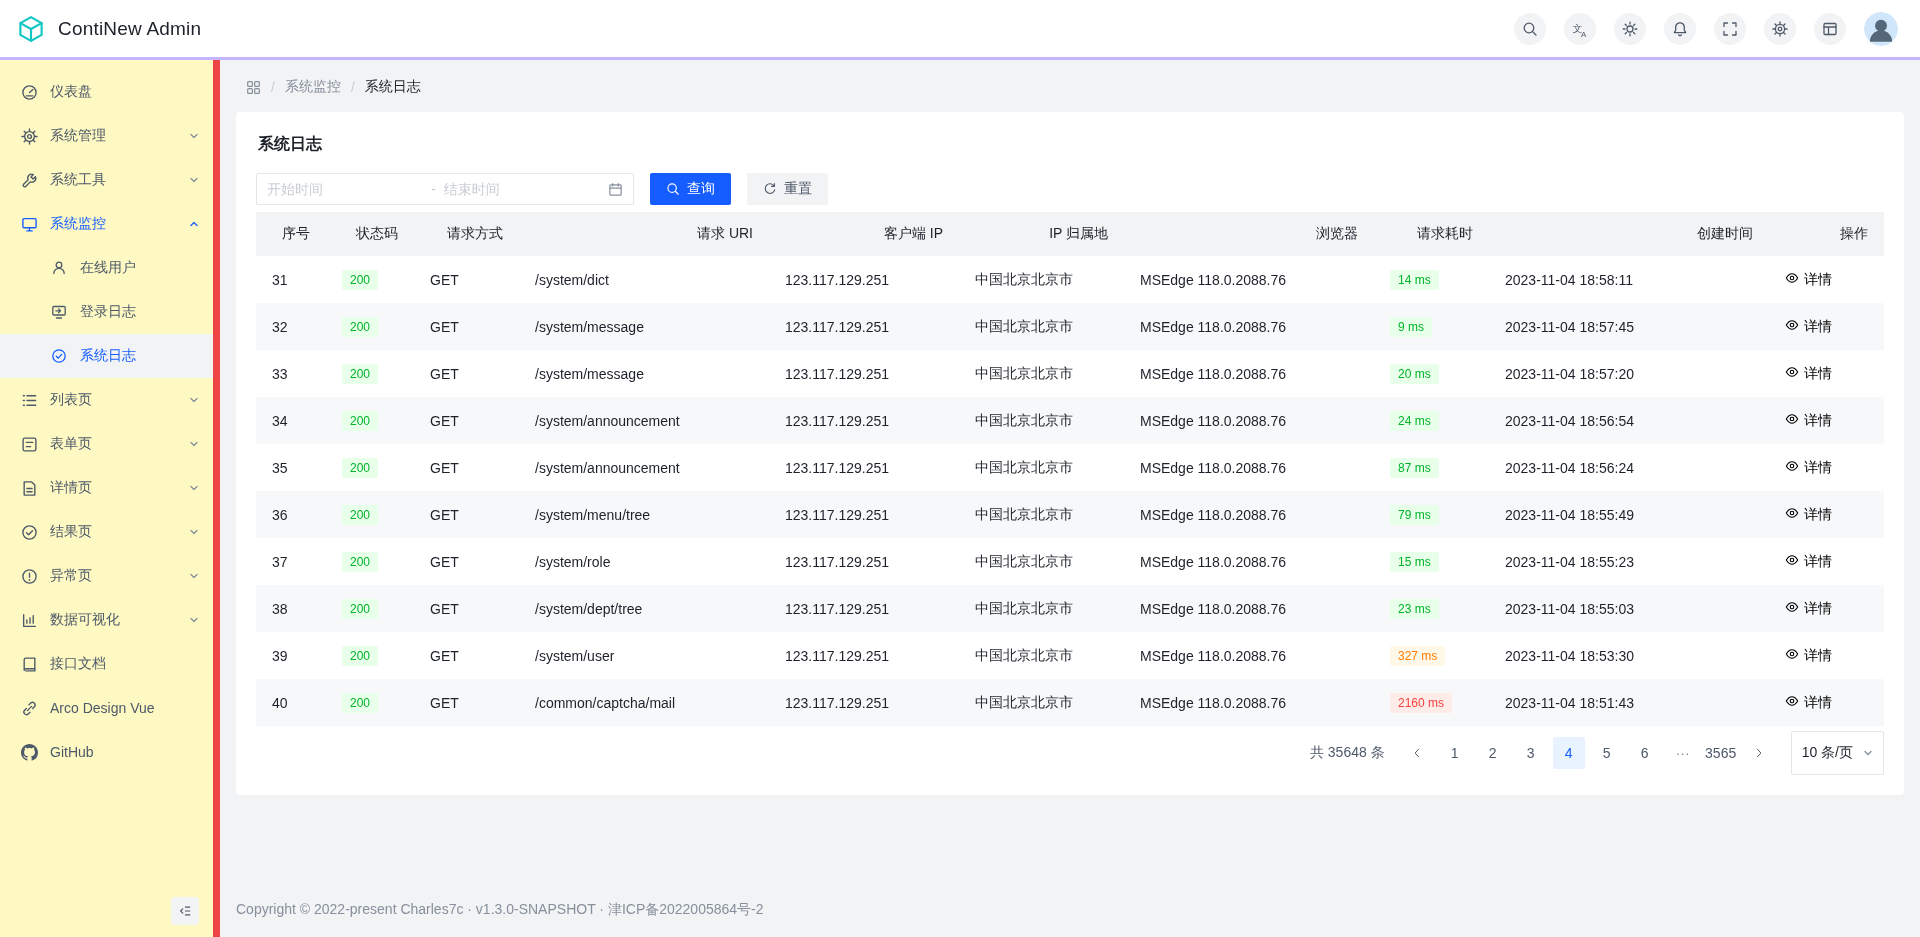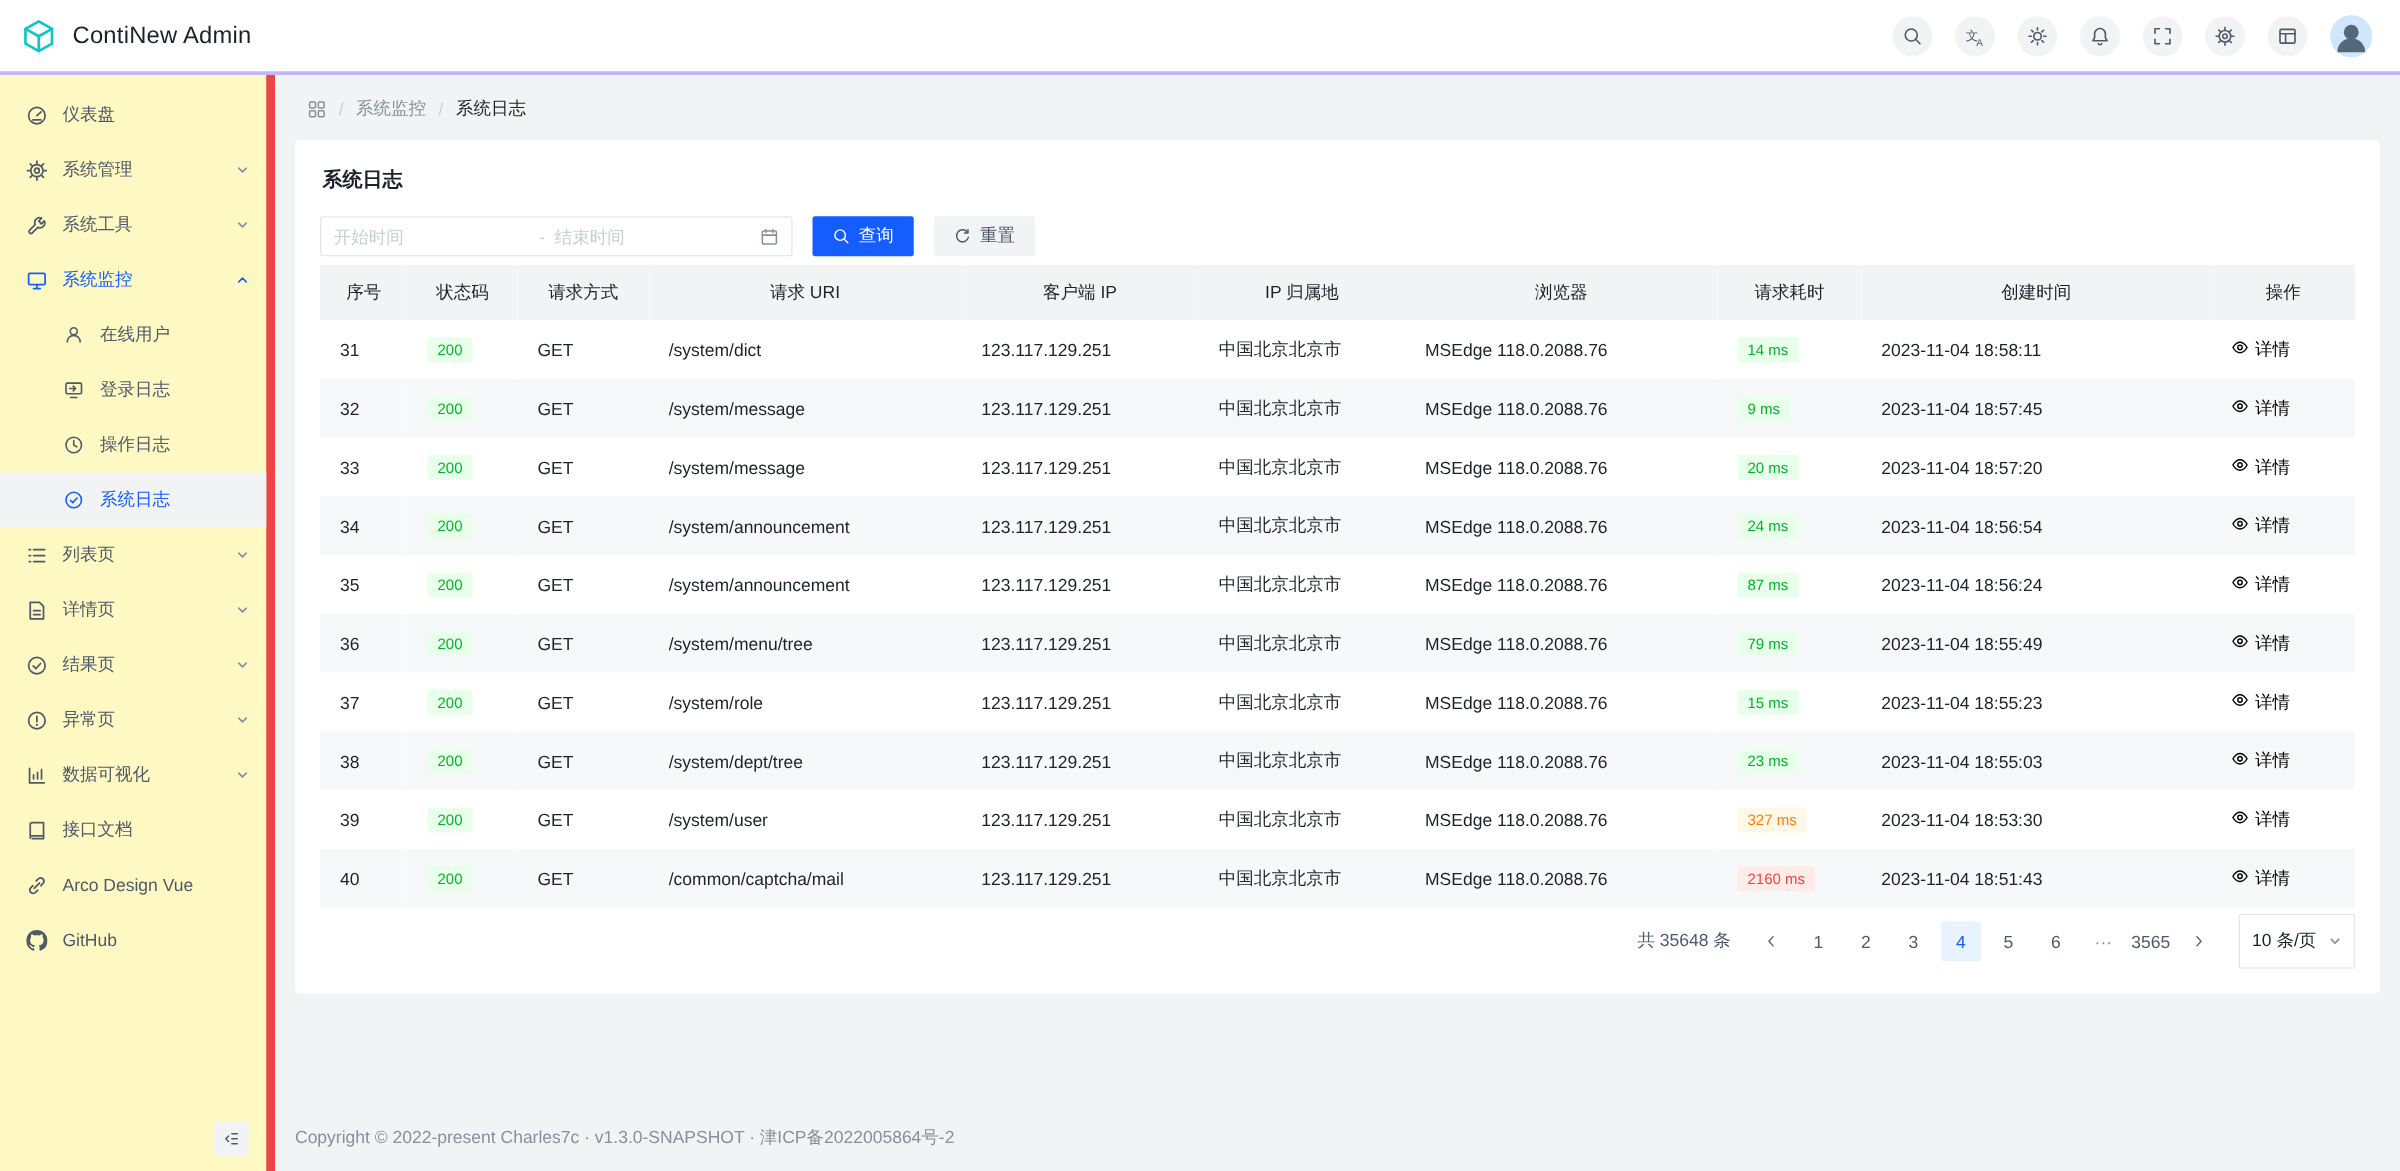--- a/index.html
+++ b/index.html
@@ -39,21 +39,21 @@
   .range-picker{display:flex;align-items:center;width:378px;height:32px;border:1px solid #e5e6eb;border-radius:2px;padding:0 10px;gap:8px;background:#fff}
   .range-picker input{border:none;outline:none;flex:1;min-width:0;font-size:14px;font-family:inherit;color:#1d2129;background:transparent}
   .range-picker input::placeholder{color:#c9cdd4}
   .rp-sep{color:#c9cdd4}
   .rp-cal{display:flex;color:#86909c}
   .btn{height:32px;border:none;border-radius:2px;padding:0 16px;font-size:14px;font-family:inherit;display:flex;align-items:center;gap:7px;cursor:pointer}
   .btn.primary{background:#165dff;color:#fff}
   .btn.secondary{background:#f2f3f5;color:#4e5969}
   
   table{width:100%;border-collapse:collapse;table-layout:fixed}
-  thead th{background:#f2f3f5;font-weight:500;color:#1d2129;text-align:center;height:44px;padding:0 16px;font-size:14px}
+  thead th{background:#f2f3f5;font-weight:500;color:#1d2129;text-align:right;height:44px;padding:0 16px;font-size:14px}
   tbody td{height:47px;padding:0 16px;color:#1d2129;overflow:hidden;white-space:nowrap;text-overflow:ellipsis}
   tbody tr:nth-child(even){background:#f7f8fa}
   .badge{display:inline-block;padding:1px 8px;border-radius:2px;font-size:12px;line-height:18px}
   .badge.ok{background:#e8ffea;color:#00b42a}
   .badge.warn{background:#fff7e8;color:#ff7d00}
   .badge.danger{background:#ffece8;color:#f53f3f}
   .link{color:#000000;display:inline-flex;align-items:flex-start;gap:5px;cursor:pointer;text-decoration:none}
   
   .pagination{display:flex;align-items:center;justify-content:flex-end;gap:6px;margin-top:5px;color:#4e5969}
   .pg-total{margin-right:10px;color:#4e5969}
@@ -201,45 +201,50 @@
       <div class="menu-item sub">
         <span class="mi-icon">
             <svg class="ic" viewBox="0 0 16 16" width="16" height="16">
               <rect x="1.8" y="2.5" width="12.4" height="8.5" rx="1"></rect>
               <path d="M4.8 6.8 h4.6 M7.6 4.9 l1.9 1.9 -1.9 1.9"></path>
               <path d="M5.5 14 h5"></path>
             </svg>
           </span>
         <span class="mi-label">登录日志</span>
       </div>
-      <div class="menu-item sub">
-        <span class="mi-icon">
-            <svg class="ic" viewBox="0 0 16 16" width="16" height="16">
-              <circle cx="8" cy="8" r="6.2"></circle>
-              <path d="M8 4.5 V8 l2.5 1.5"></path>
-            </svg>
-          </span>
-        <span class="mi-label">操作日志</span>
-      </div>
       <div class="menu-item sub selected">
         <span class="mi-icon">
             <svg class="ic" viewBox="0 0 16 16" width="16" height="16">
               <circle cx="8" cy="8" r="6.2"></circle>
               <path d="M5.3 8.2 l1.9 1.9 3.5 -3.7"></path>
             </svg>
           </span>
         <span class="mi-label">系统日志</span>
       </div>
       <div class="menu-item">
         <span class="mi-icon">
             <svg class="ic" viewBox="0 0 16 16" width="17" height="17">
               <path d="M5.6 3.5 h8.2 M5.6 8 h8.2 M5.6 12.5 h8.2 M2.2 3.5 h1 M2.2 8 h1 M2.2 12.5 h1"></path>
             </svg>
           </span>
         <span class="mi-label">列表页</span>
+        <span class="mi-arrow">
+            <svg class="ic" viewBox="0 0 10 10" width="10" height="10">
+              <path d="M2 3.5 L5 6.5 L8 3.5"></path>
+            </svg>
+          </span>
+      </div>
+      <div class="menu-item">
+        <span class="mi-icon">
+            <svg class="ic" viewBox="0 0 16 16" width="17" height="17">
+              <rect x="2" y="2" width="12" height="12" rx="1.5"></rect>
+              <path d="M5 6 h6 M5 10 h4"></path>
+            </svg>
+          </span>
+        <span class="mi-label">表单页</span>
         <span class="mi-arrow">
             <svg class="ic" viewBox="0 0 10 10" width="10" height="10">
               <path d="M2 3.5 L5 6.5 L8 3.5"></path>
             </svg>
           </span>
       </div>
       <div class="menu-item">
         <span class="mi-icon">
             <svg class="ic" viewBox="0 0 16 16" width="17" height="17">
               <path d="M3 1.8 h7 l3 3 v9.4 h-10 z"></path>

